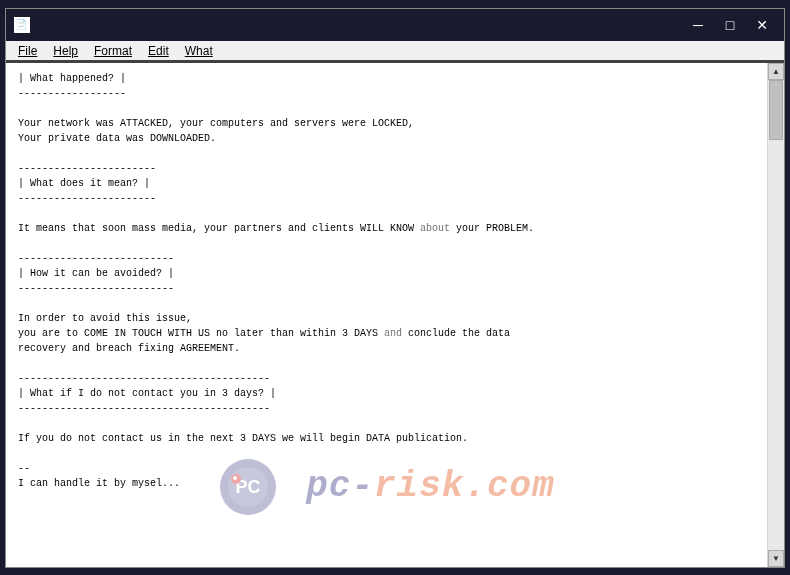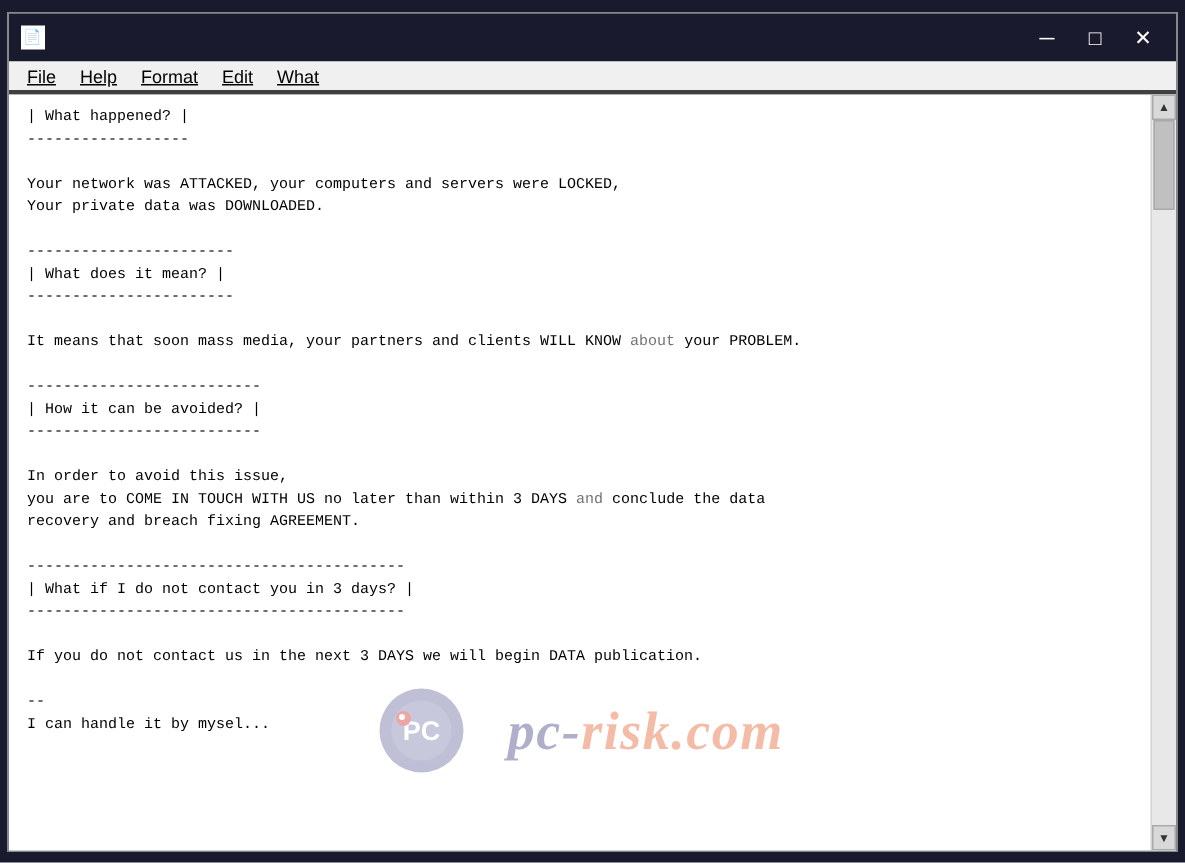--- a/index.html
+++ b/index.html
@@ -149,21 +149,21 @@
       display: flex;
       align-items: center;
       gap: 28px;
       opacity: 0.35;
     }
     .watermark-logo {
       width: 60px;
       height: 60px;
     }
     .watermark-text {
-      font-family: Liberation Serif, serif;
+      font-family: Liberation Mono, monospace;
       font-size: 36px;
       font-weight: bold;
       font-style: italic;
       color: #1a1a6e;
       letter-spacing: 1px;
     }
     .watermark-text span {
       color: #e04000;
     }
     .text-blue {

